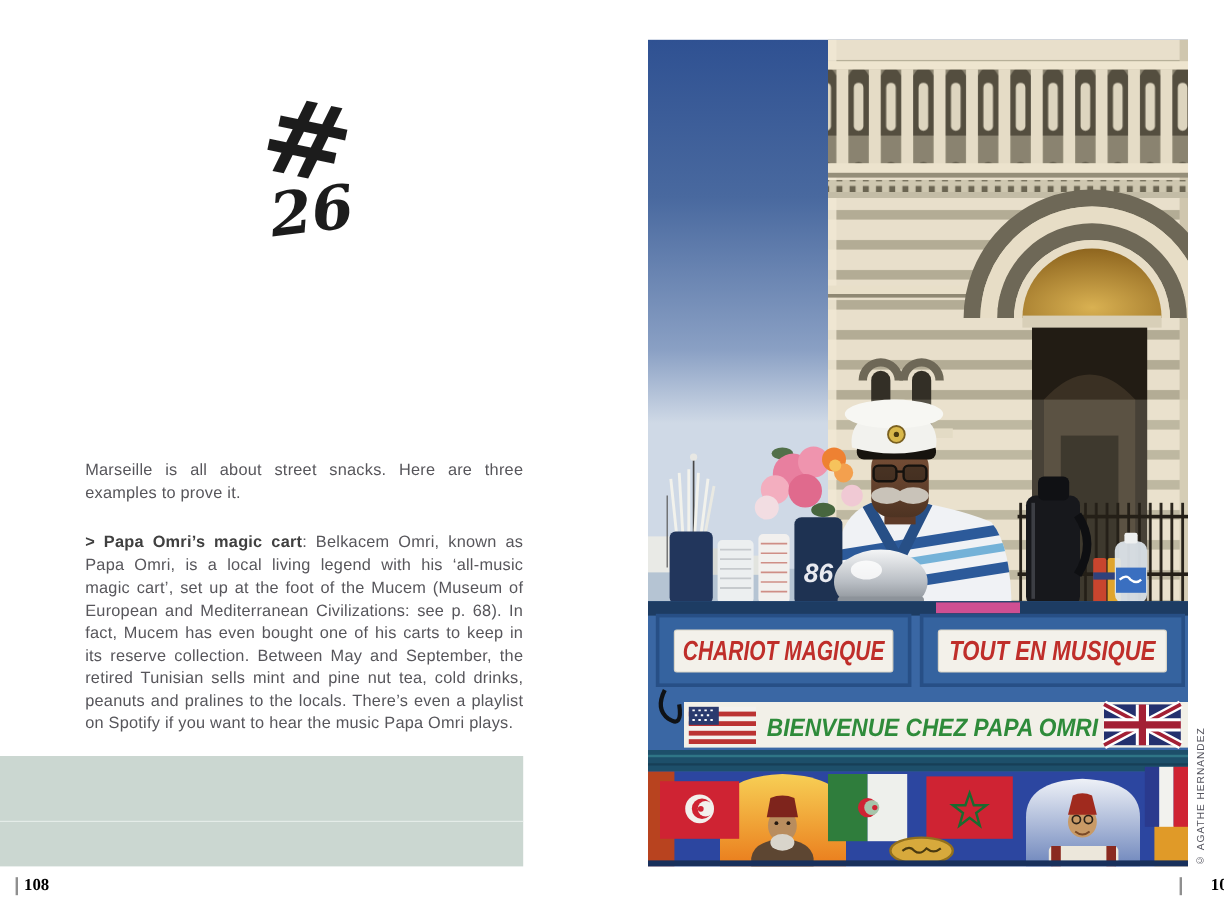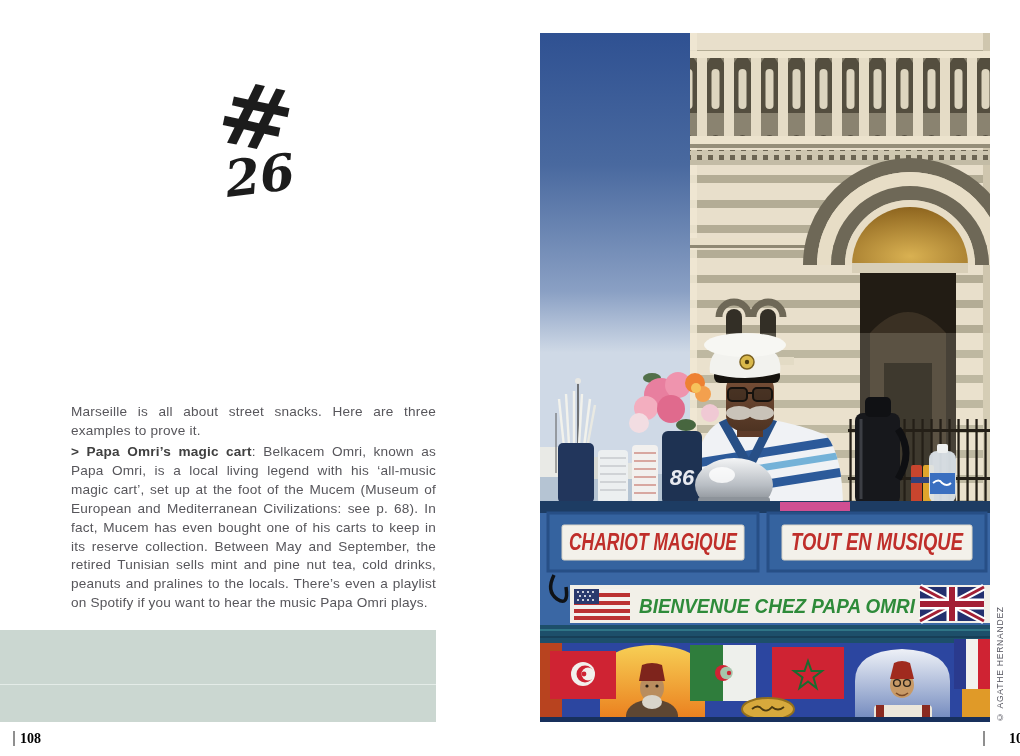--- a/index.html
+++ b/index.html
@@ -10,21 +10,21 @@
   .tag{position:absolute;left:205px;top:78px;width:130px;height:135px;color:#1c1c1c;}
   .tag .hash{position:absolute;left:14px;top:-4px;font-family:"DejaVu Sans",sans-serif;
              font-weight:bold;font-size:88px;line-height:88px;transform:rotate(12deg);}
   .tag .num{position:absolute;left:20px;top:68px;font-family:"DejaVu Serif",serif;
             font-style:italic;font-weight:bold;font-size:50px;transform:rotate(-7deg);}
 
   .title{position:absolute;left:71px;top:314px;width:380px;color:#2a1b16;
          font-family:"Liberation Serif",serif;font-size:30px;line-height:35px;letter-spacing:.5px;}
   .title .t2{font-weight:bold;}
 
-  .intro{position:absolute;left:71px;top:402px;width:365px;color:#57565b;
+  .intro{position:absolute;left:71px;top:382px;width:365px;color:#57565b;
          font-size:13.6px;line-height:19px;letter-spacing:.2px;text-align:justify;}
   .bodytext{position:absolute;left:71px;top:443px;width:365px;color:#57565b;
          font-size:13.6px;line-height:18.9px;letter-spacing:.2px;text-align:justify;}
   .bodytext b{color:#404040;}
 
   .infobox{position:absolute;left:0;top:630px;width:436px;height:92px;background:#cbd7d1;}
   .infobox .divider{position:absolute;left:0;top:54px;width:436px;height:1px;background:#e4ece8;}
 
   .pn{position:absolute;top:731px;font-family:"Liberation Serif",serif;font-weight:bold;
       font-size:14px;color:#000000;}

